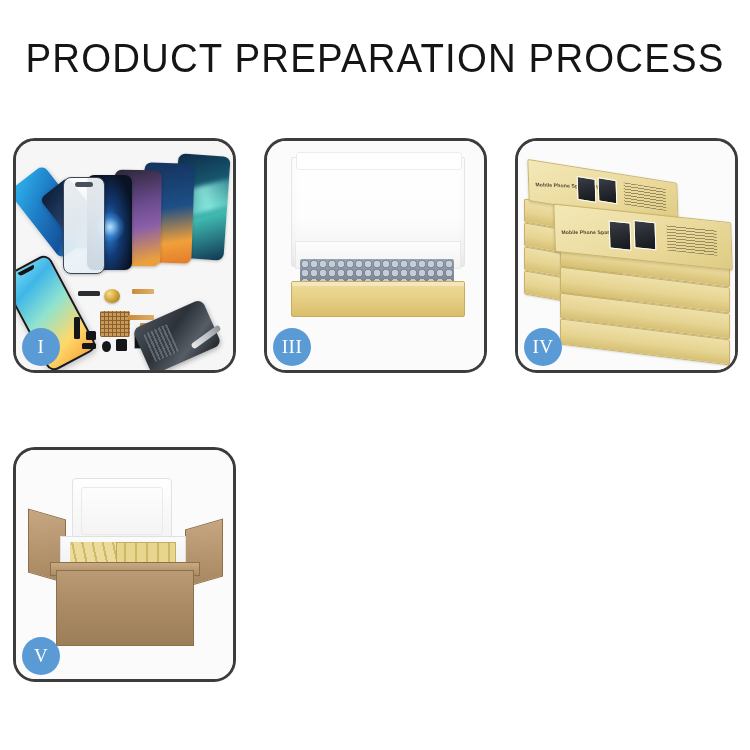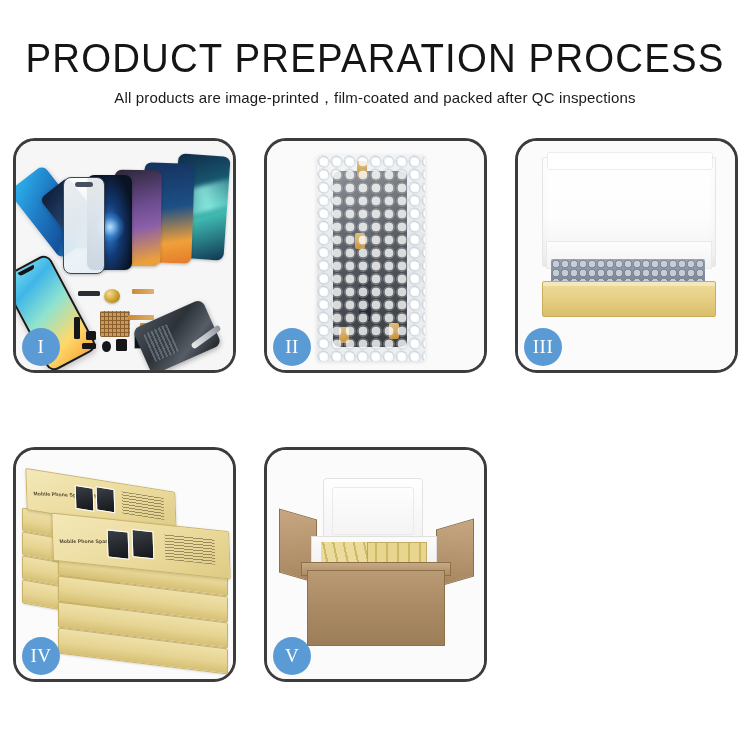--- a/index.html
+++ b/index.html
@@ -419,21 +419,20 @@
     background: #a98a5e; opacity:.85;
   }
 </style>
 </head>
 <body>
 
 <div class="page">
 
   <div class="header">
     <div class="main-title">PRODUCT PREPARATION PROCESS</div>
-    <div class="sub-title">All products are image-printed，film-coated and packed after QC inspections</div>
   </div>
 
   <div class="grid">
 
     <div class="panel">
       <div class="panel-stage">
         <div class="p1-bg"></div>
 
         <div class="proto-blue"></div>
         <div class="proto-blue2"></div>
@@ -459,34 +458,20 @@
         <div class="flex-strip" style="left:116px;top:148px;width:22px;height:5px;"></div>
         <div class="flex-strip" style="left:112px;top:174px;width:26px;height:5px;"></div>
         <div class="flex-strip" style="left:124px;top:182px;width:20px;height:4px;"></div>
 
         <div class="backcover"></div>
         <div class="tool"></div>
       </div>
       <div class="badge">I</div>
     </div>
 
-    <div class="panel">
-      <div class="panel-stage">
-        <div class="p2-bg"></div>
-        <div class="bubble-bag">
-          <div class="bag-part"></div>
-          <div class="bag-tape" style="left:40px;top:6px;"></div>
-          <div class="bag-tape" style="left:38px;top:78px;"></div>
-          <div class="bag-tape" style="left:22px;top:172px;"></div>
-          <div class="bag-tape" style="left:72px;top:168px;"></div>
-          <div class="bubble-overlay"></div>
-        </div>
-      </div>
-      <div class="badge">II</div>
-    </div>
 
     <div class="panel">
       <div class="panel-stage">
         <div class="p3-bg"></div>
         <div class="box3-lid"></div>
         <div class="box3-inner"></div>
         <div class="box3-bubble"></div>
         <div class="box3-base"></div>
       </div>
       <div class="badge">III</div>

